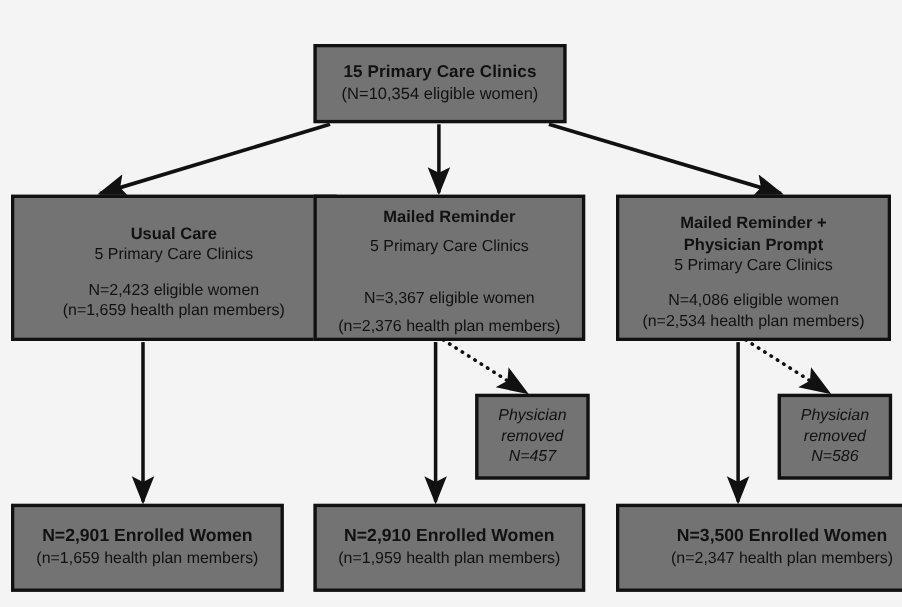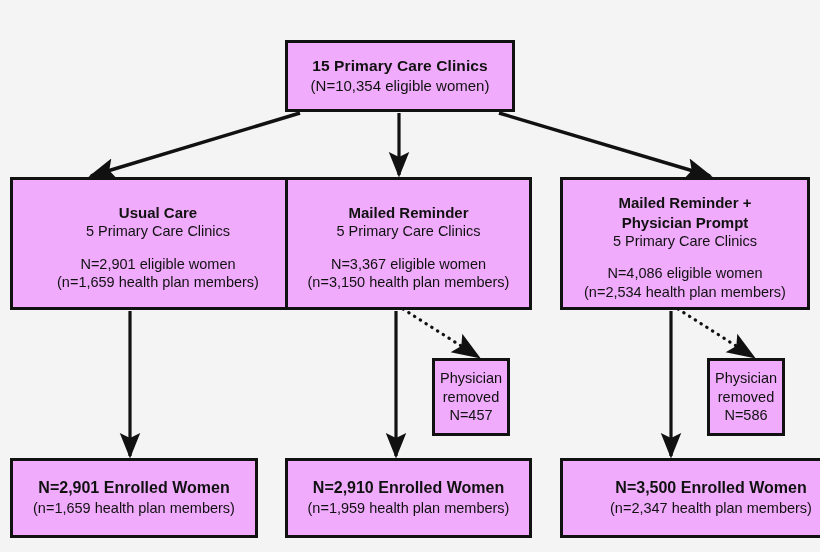--- a/index.html
+++ b/index.html
@@ -19,21 +19,21 @@
     position: absolute;
     left: 0;
     top: 0;
     width: 820px;
     height: 552px;
     pointer-events: none;
   }
   .box {
     position: absolute;
     box-sizing: border-box;
-    background: #f0abfc;
+    background: #737373;
     border: 3px solid #111111;
     display: flex;
     flex-direction: column;
     align-items: center;
     justify-content: center;
     text-align: center;
     color: #111111;
     z-index: 2;
   }
   .line {
@@ -57,31 +57,32 @@
   #box-top .line { font-size: 15px; }
   #box-top .line.bold { font-size: 15.5px; letter-spacing: 0.1px; }
 
   
   .arm {
     top: 177px;
     height: 133px;
     padding-top: 8px;
   }
   #box-usual-care { left: 10px; width: 296px; }
-  #box-mailed-reminder { left: 285px; width: 247px; }
+  #box-mailed-reminder { left: 285px; width: 247px; justify-content: space-between; }
   #box-mailed-prompt { left: 560px; width: 250px; justify-content: center; }
   .arm .line { font-size: 14.5px; }
   .arm .line.bold { font-size: 15px; }
 
   
   .removed {
     top: 358px;
-    width: 78px;
+    width: 104px;
     height: 78px;
     border-width: 3px;
+    font-style: italic;
   }
   #box-removed-mr { left: 432px; }
   #box-removed-mp { left: 707px; }
   .removed .line { font-size: 14.5px; }
 
   
   .enrolled {
     top: 458px;
     height: 80px;
   }
@@ -125,30 +126,30 @@
 
   <div class="box" id="box-top">
     <span class="line bold">15 Primary Care Clinics</span>
     <span class="line">(N=10,354 eligible women)</span>
   </div>
 
   <div class="box arm" id="box-usual-care">
     <span class="line bold">Usual Care</span>
     <span class="line">5 Primary Care Clinics</span>
     <span class="gap"></span>
-    <span class="line">N=2,901 eligible women</span>
+    <span class="line">N=2,423 eligible women</span>
     <span class="line">(n=1,659 health plan members)</span>
   </div>
 
   <div class="box arm" id="box-mailed-reminder">
     <span class="line bold">Mailed Reminder</span>
     <span class="line">5 Primary Care Clinics</span>
     <span class="gap"></span>
     <span class="line">N=3,367 eligible women</span>
-    <span class="line">(n=3,150 health plan members)</span>
+    <span class="line">(n=2,376 health plan members)</span>
   </div>
 
   <div class="box arm" id="box-mailed-prompt">
     <span class="line bold">Mailed Reminder +</span>
     <span class="line bold">Physician Prompt</span>
     <span class="line">5 Primary Care Clinics</span>
     <span class="gap"></span>
     <span class="line">N=4,086 eligible women</span>
     <span class="line">(n=2,534 health plan members)</span>
   </div>

